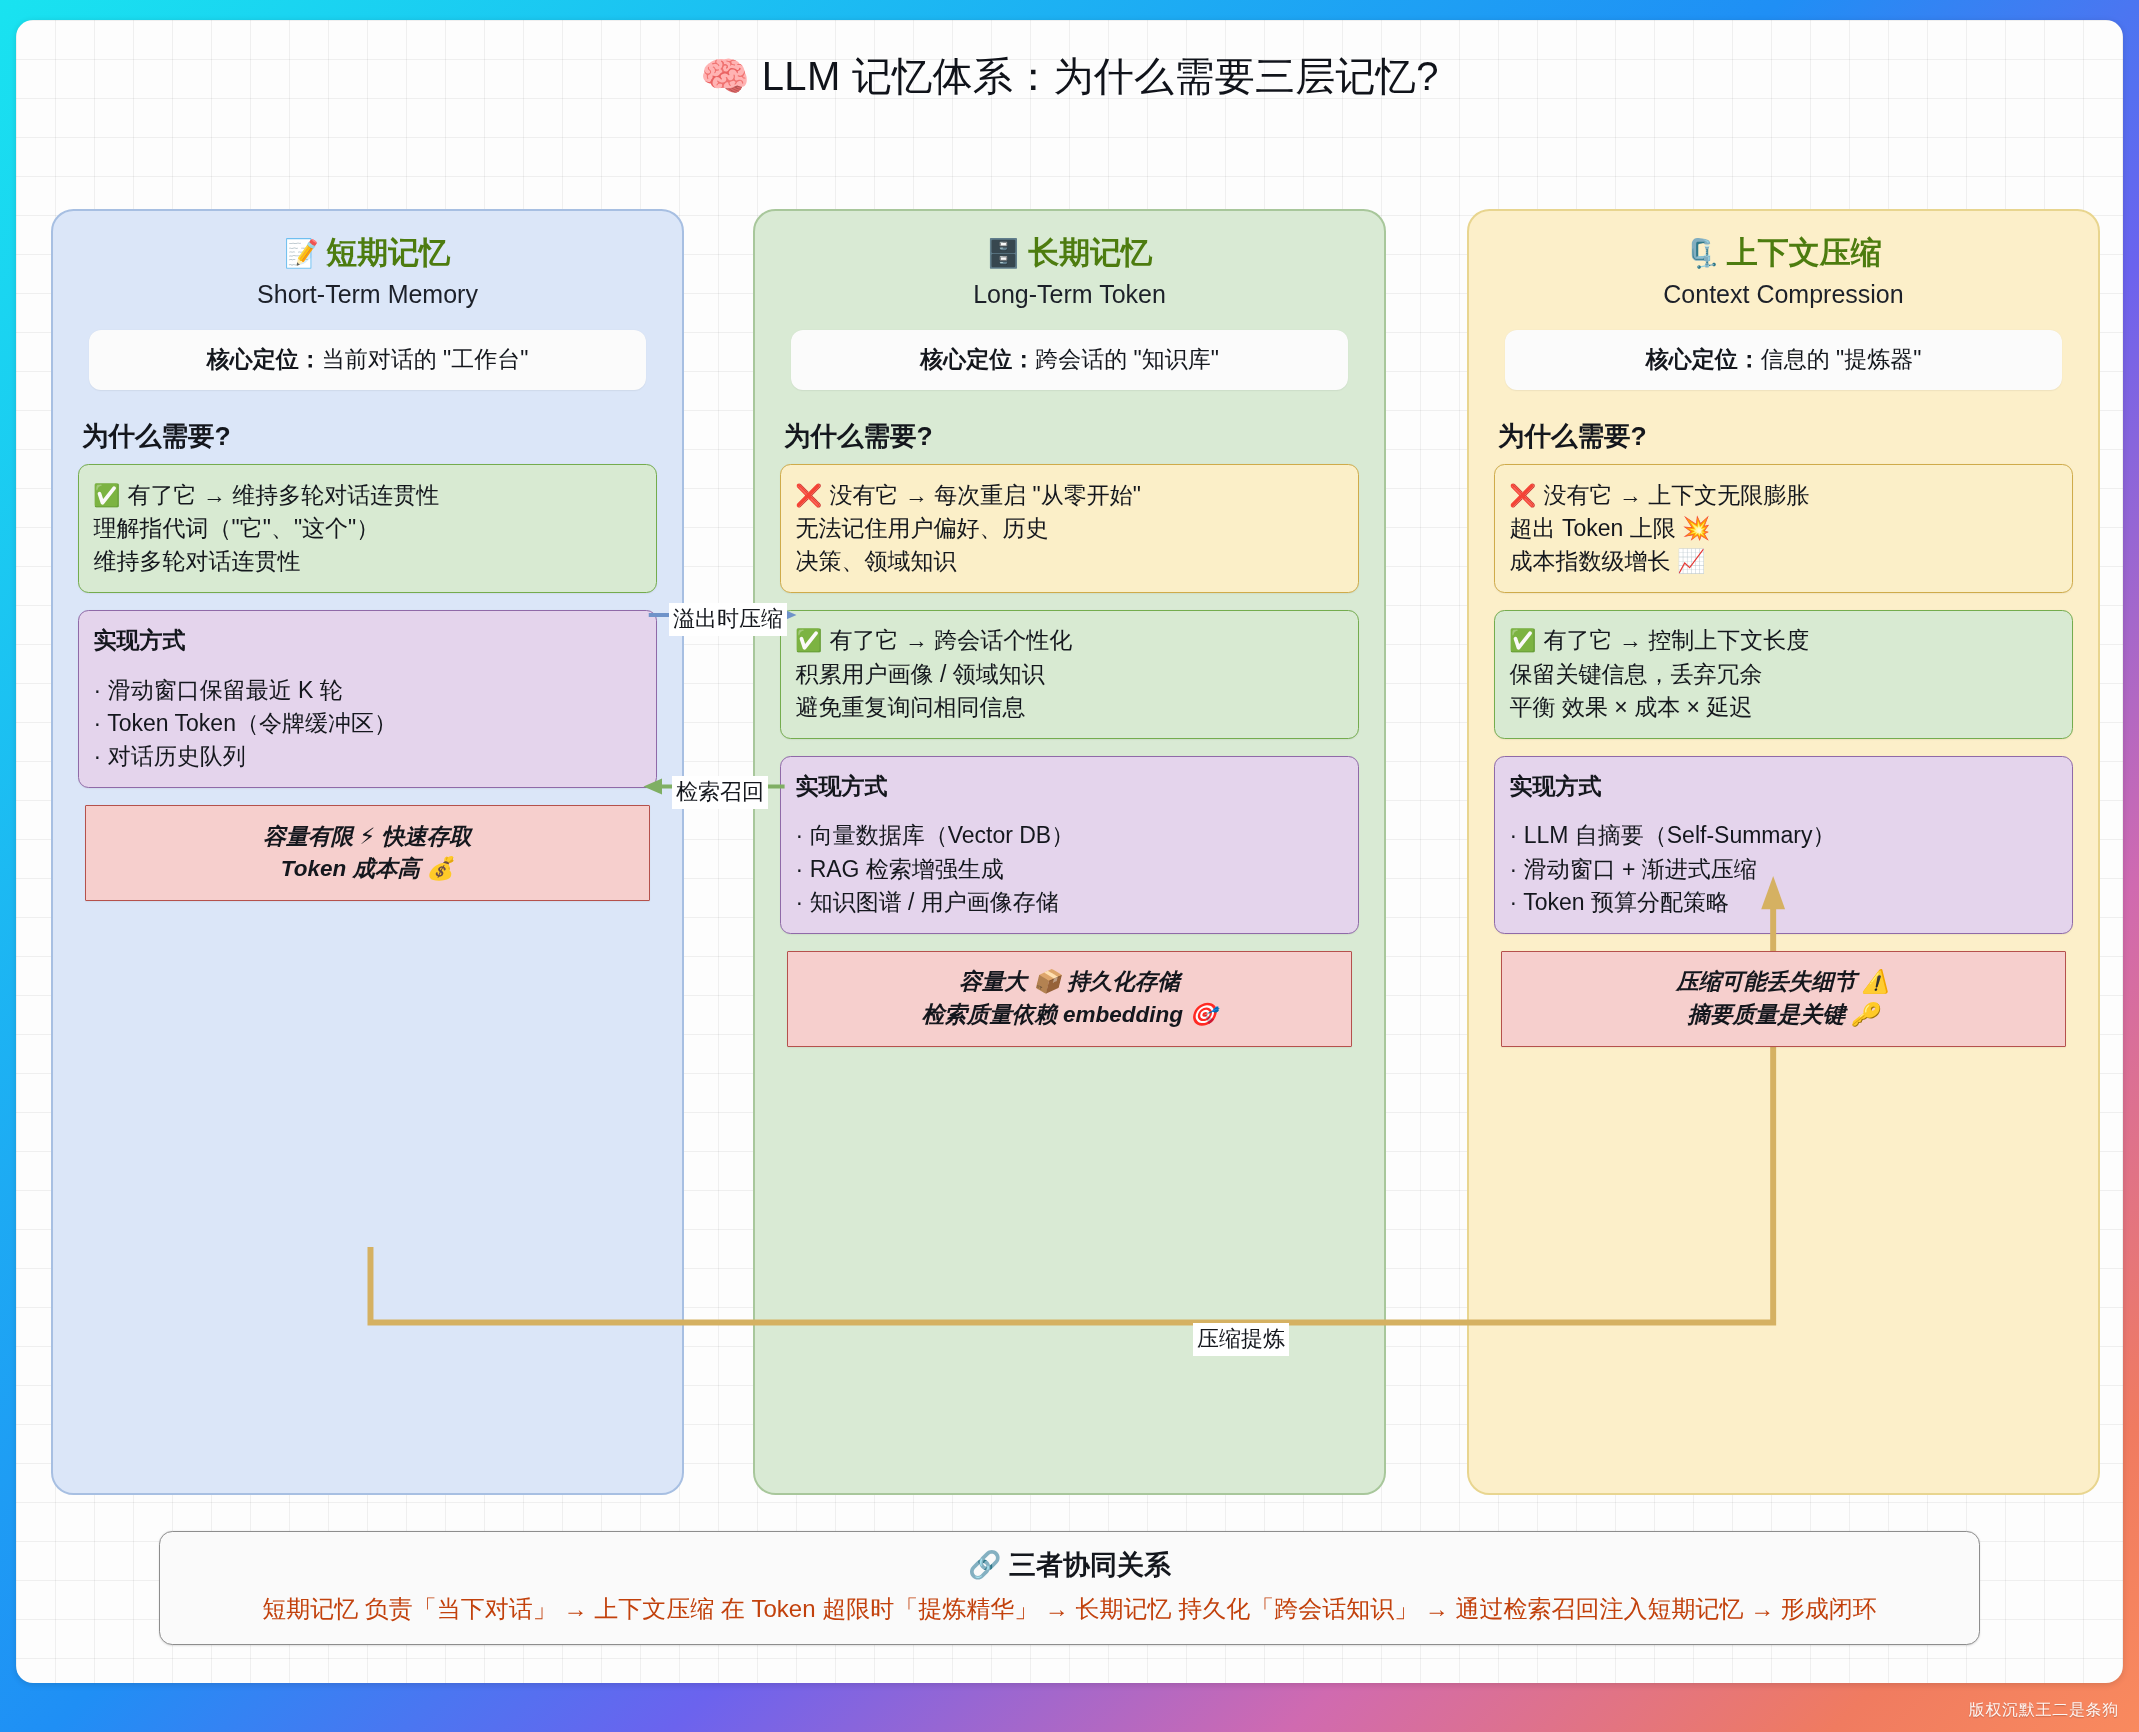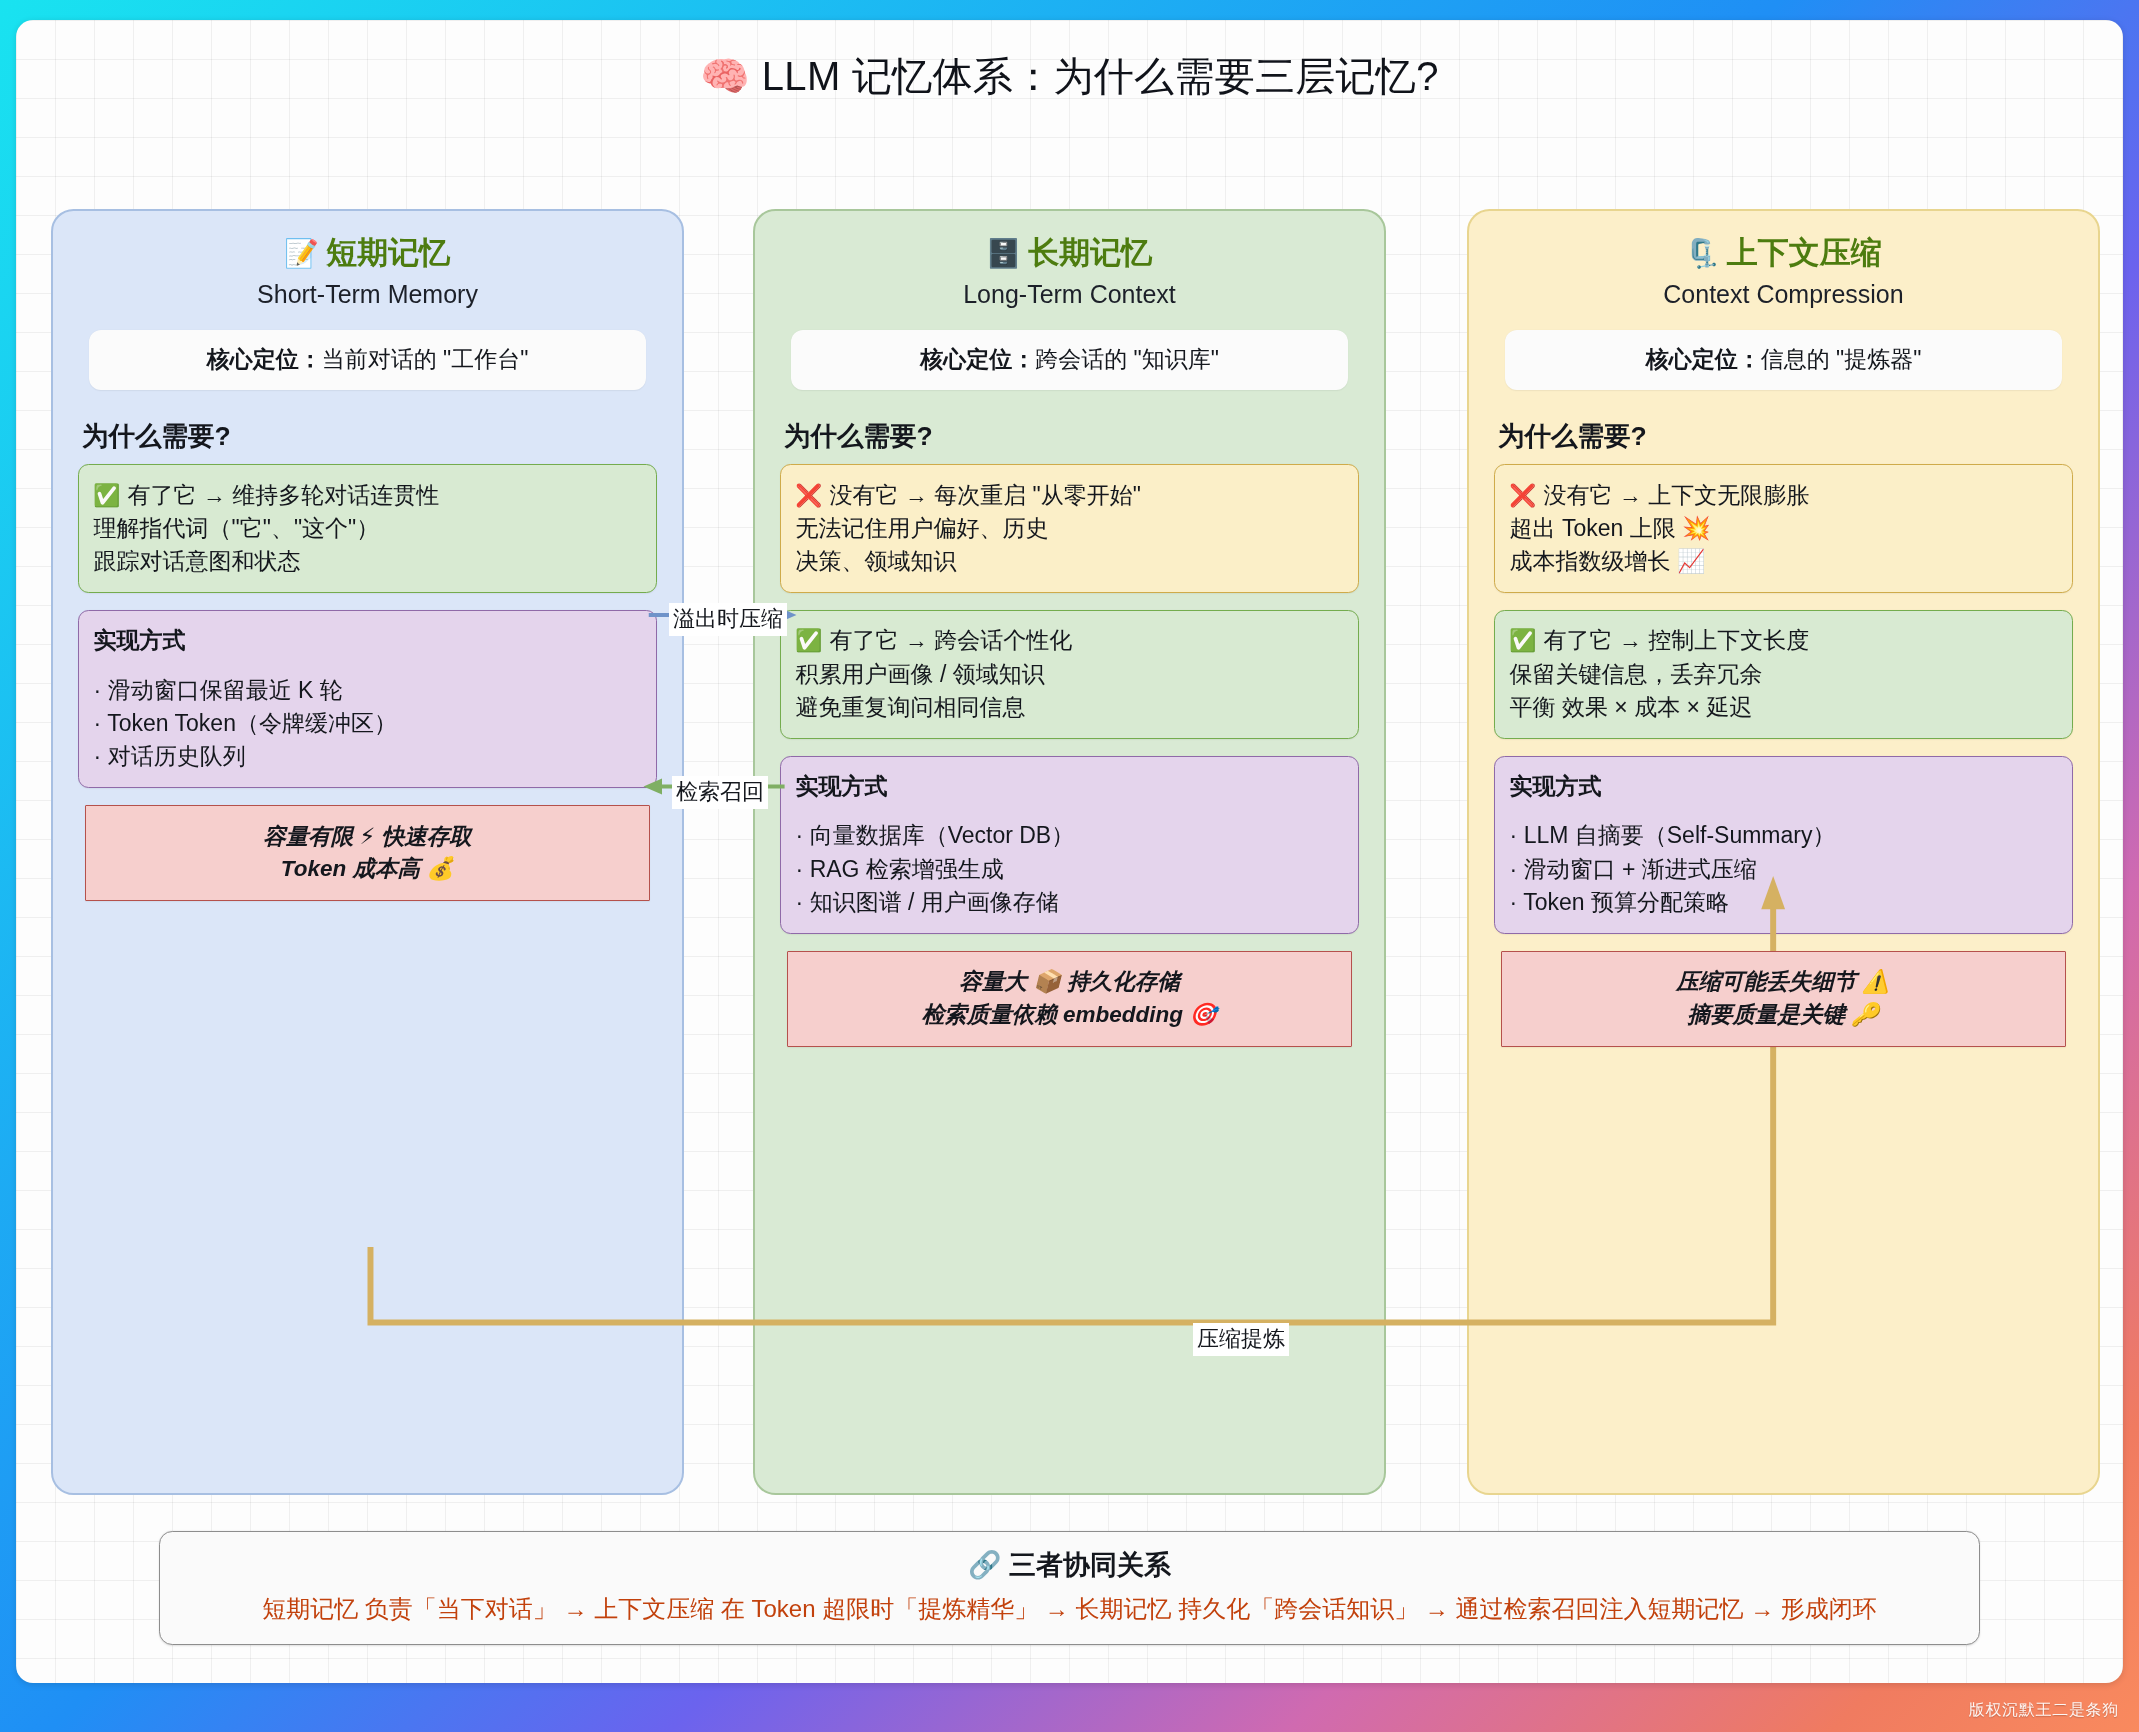--- a/index.html
+++ b/index.html
@@ -138,42 +138,42 @@
     <div class="core">
       <b>核心定位：</b><span>当前对话的 "工作台"</span>
     </div>
 
     <div class="why">为什么需要?</div>
 
 
     <div class="card card-ok">
       <span class="ln"><span class="ic">✅</span> <span>有了它 → 维持多轮对话连贯性</span></span>
       <span class="ln">理解指代词（"它"、"这个"）</span>
-      <span class="ln">跟踪对话意图和状态</span>
+      <span class="ln">维持多轮对话连贯性</span>
     </div>
 
     <div class="card card-impl">
       <span class="ttl">实现方式</span>
       <span class="li">· 滑动窗口保留最近 K 轮</span>
       <span class="li">· Token Token（令牌缓冲区）</span>
       <span class="li">· 对话历史队列</span>
     </div>
 
     <div class="note">
       <span class="ln">容量有限 ⚡ 快速存取</span>
       <span class="ln">Token 成本高 💰</span>
     </div>
   </div>
 
   <div class="col" id="col-long">
     <div class="col-head">
       <div class="col-cn">
         <span class="emj">🗄️</span><span>长期记忆</span>
       </div>
-      <div class="col-en">Long-Term Context</div>
+      <div class="col-en">Long-Term Token</div>
     </div>
 
     <div class="core">
       <b>核心定位：</b><span>跨会话的 "知识库"</span>
     </div>
 
     <div class="why">为什么需要?</div>
 
     <div class="card card-warn">
       <span class="ln"><span class="ic">❌</span> <span>没有它 → 每次重启 "从零开始"</span></span>

